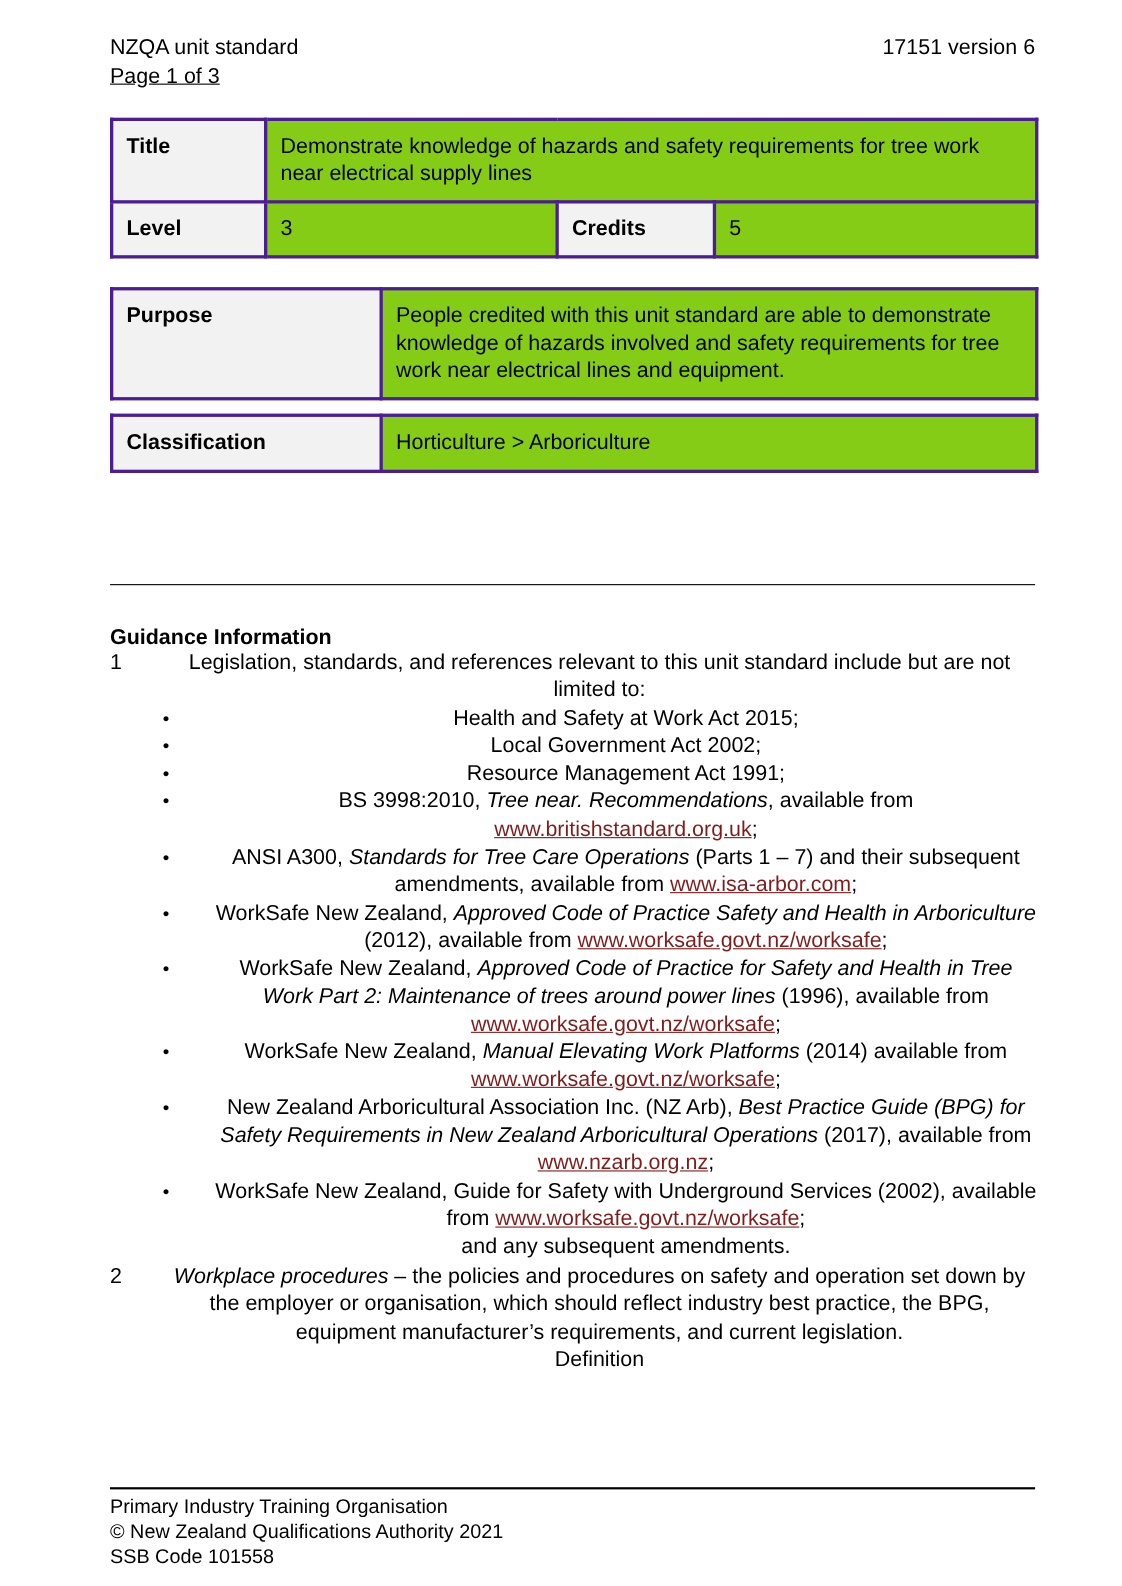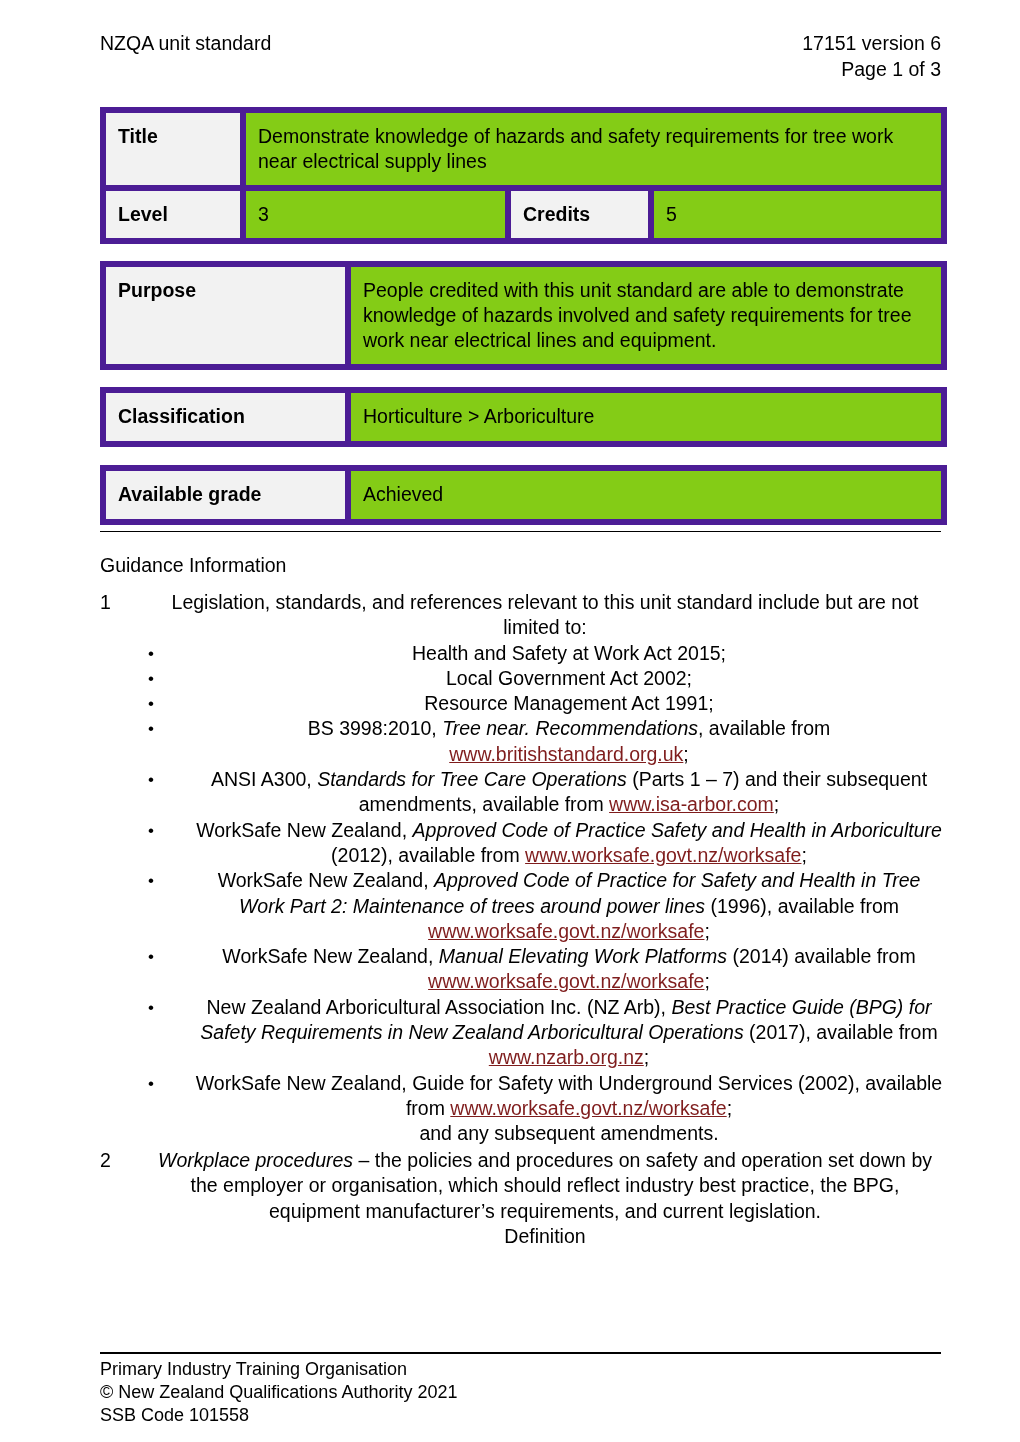--- a/index.html
+++ b/index.html
@@ -32,66 +32,66 @@
     line-height: 26px;
   }
   .hdr-row {
     display: flex;
     justify-content: space-between;
     align-items: baseline;
   }
   .hdr-left { white-space: nowrap; }
   .hdr-right { text-align: right; white-space: nowrap; }
   .hdr-right2 {
-    text-align: right;
     white-space: nowrap;
     display: block;
+    text-decoration: underline;
   }
 
   
   .tbl {
     position: absolute;
     left: 100px;
     width: 841px;
     border-collapse: collapse;
     table-layout: fixed;
     font-size: 19.5px;
     line-height: 25px;
   }
   .tbl td {
-    border: 6px solid #4c1d95;
+    border: 3px solid #4c1d95;
     padding: 11px 11px 11px 12px;
     vertical-align: top;
   }
   .lbl {
     background: #f2f2f2;
     font-weight: bold;
   }
   .val { background: #84cc16; }
 
   #tbl-main { top: 107px; }
   #tbl-purpose { top: 261px; }
-  #tbl-classification { top: 387px; }
+  #tbl-classification { top: 376px; }
   #tbl-grade { top: 465px; }
 
   
   .rule-top {
     position: absolute;
     left: 100px;
     top: 531px;
     width: 841px;
     height: 0;
     border-top: 1px solid #000000;
   }
   .sec-head {
     position: absolute;
     left: 100px;
-    top: 552px;
-    font-size: 19.5px;
-    font-weight: normal;
+    top: 566px;
+    font-size: 19.5px;
+    font-weight: bold;
     line-height: 26px;
   }
 
   .body-block {
     position: absolute;
     left: 100px;
     width: 845px;
     font-size: 19.5px;
     line-height: 25.3px;
   }
@@ -207,32 +207,20 @@
       <col style="width:596px">
     </colgroup>
     <tbody>
       <tr>
         <td class="lbl" style="height:26px">Classification</td>
         <td class="val">Horticulture &gt; Arboriculture</td>
       </tr>
     </tbody>
   </table>
 
-  <table class="tbl" id="tbl-grade">
-    <colgroup>
-      <col style="width:245px">
-      <col style="width:596px">
-    </colgroup>
-    <tbody>
-      <tr>
-        <td class="lbl" style="height:26px">Available grade</td>
-        <td class="val">Achieved</td>
-      </tr>
-    </tbody>
-  </table>
 
   <div class="rule-top"></div>
   <div class="sec-head">Guidance Information</div>
 
   <div class="body-block" id="block-1">
     <div class="numitem">
       <div class="num">1</div>
       <div class="numbody">
         <div>Legislation, standards, and references relevant to this unit standard include but are not limited to:</div>
         <ul class="bullets">

